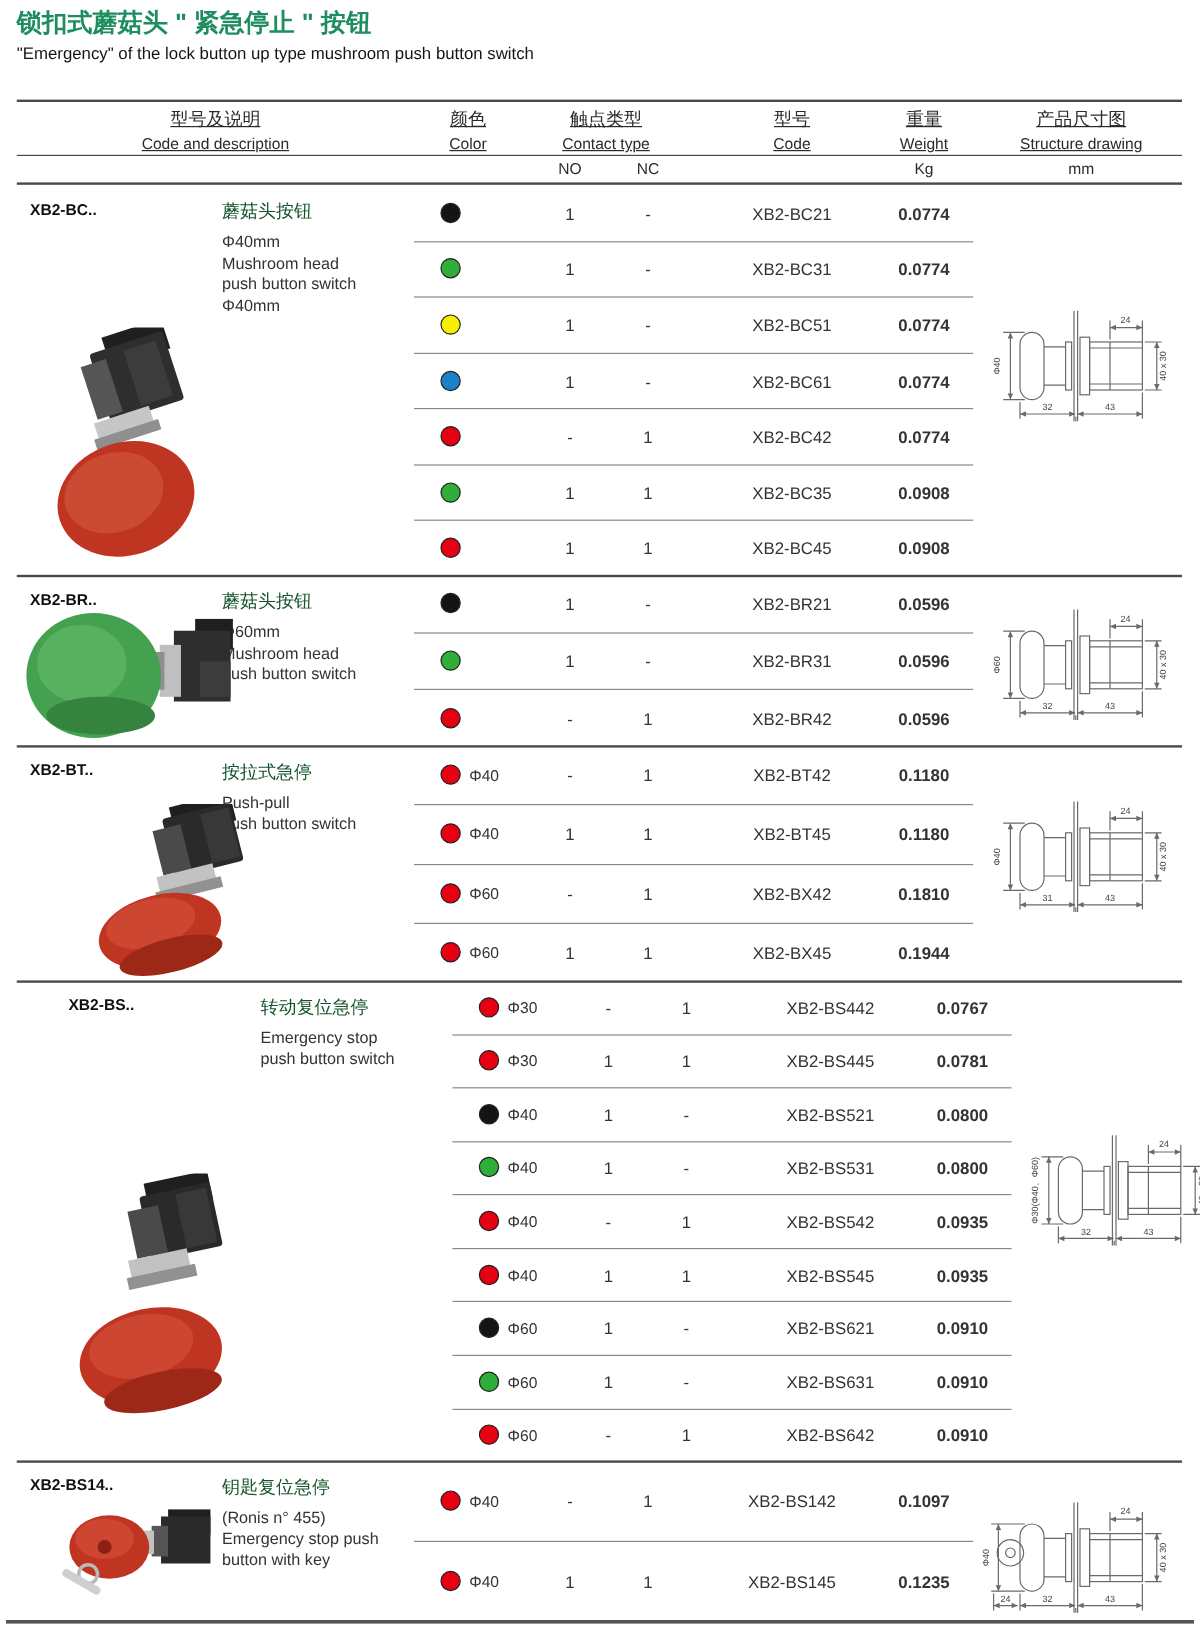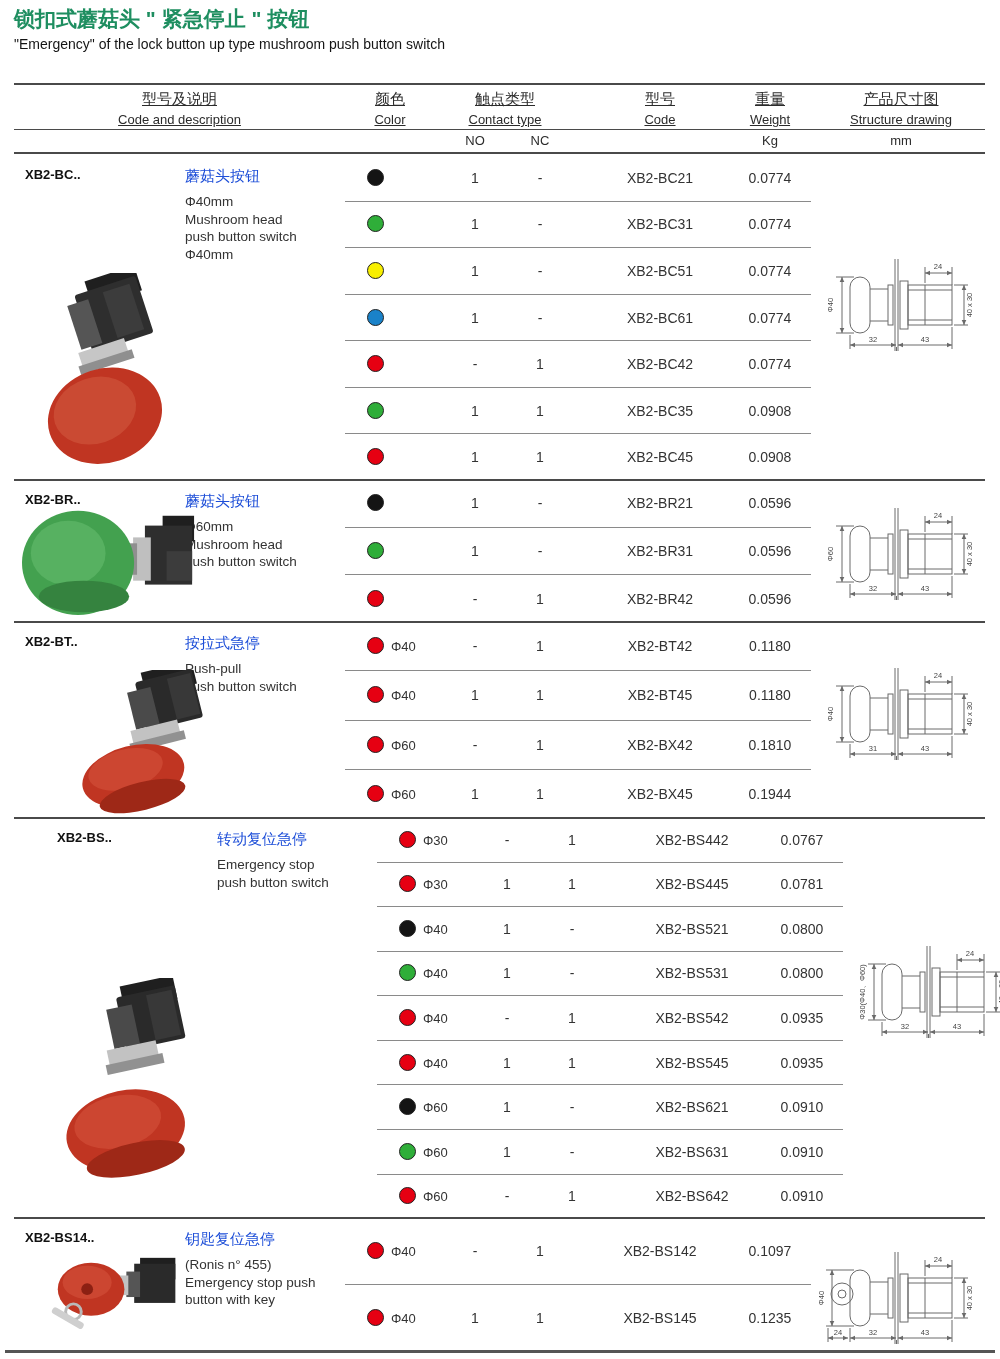--- a/index.html
+++ b/index.html
@@ -8,35 +8,35 @@
   .title{position:absolute;left:14px;top:5px;font-size:21px;font-weight:bold;color:#1e8e60;}
   .subtitle{position:absolute;left:14px;top:36px;font-size:14px;color:#141414;}
   .hline{position:absolute;left:14px;width:971px;background:#4a4a4a;}
   .hcell{position:absolute;text-align:center;color:#2b2b2b;text-decoration:underline;}
   .hzh{font-size:15px;}
   .hen{font-size:13px;margin-top:3px;}
   .subh{position:absolute;text-align:center;font-size:13px;color:#2b2b2b;}
   .section{position:absolute;left:0;width:1000px;}
   .sec-code{position:absolute;left:25px;top:12px;font-weight:bold;font-size:13px;color:#111;}
   .sec-desc{position:absolute;left:185px;top:12px;width:155px;}
-  .desc-zh{font-size:15px;color:#1d4ed8;margin-bottom:7px;}
+  .desc-zh{font-size:15px;color:#14532d;margin-bottom:7px;}
   .desc-line{font-size:13.5px;color:#333;line-height:1.3;}
   .photo{position:absolute;}
   .rows{position:absolute;left:345px;top:0;width:466px;height:100%;
         display:flex;flex-direction:column;}
   .row{position:relative;flex:1;border-bottom:1px solid #8a8a8a;}
   .row.last{border-bottom:none;}
   .dot{position:absolute;left:22px;top:50%;margin-top:-9px;width:17px;height:17px;
        border-radius:50%;border:1px solid #222;box-sizing:border-box;}
   .cell{position:absolute;top:50%;transform:translateY(-50%);font-size:14px;color:#333;}
   .size{left:46px;font-size:13px;}
   .no{left:100px;width:60px;text-align:center;}
   .nc{left:165px;width:60px;text-align:center;}
   .codec{left:240px;width:150px;text-align:center;}
-  .wt{left:385px;width:80px;text-align:center;}
+  .wt{left:385px;width:80px;text-align:center;font-weight:bold;}
   .drawing{position:absolute;left:818px;width:170px;height:120px;}
   .dtxt{font-size:7.5px;fill:#444;font-family:"Liberation Sans",sans-serif;}
 </style>
 </head>
 <body>
 
 <div class="page">
 
   <div class="title">锁扣式蘑菇头 " 紧急停止 " 按钮</div>
   <div class="subtitle">"Emergency" of the lock button up type mushroom push button switch</div>

